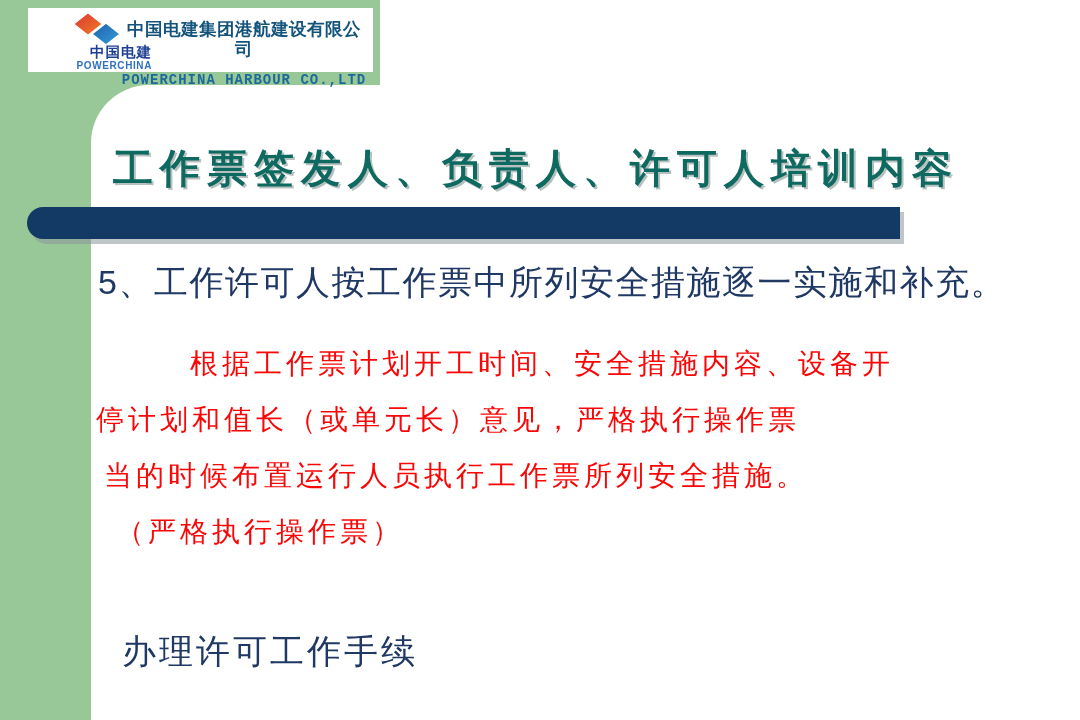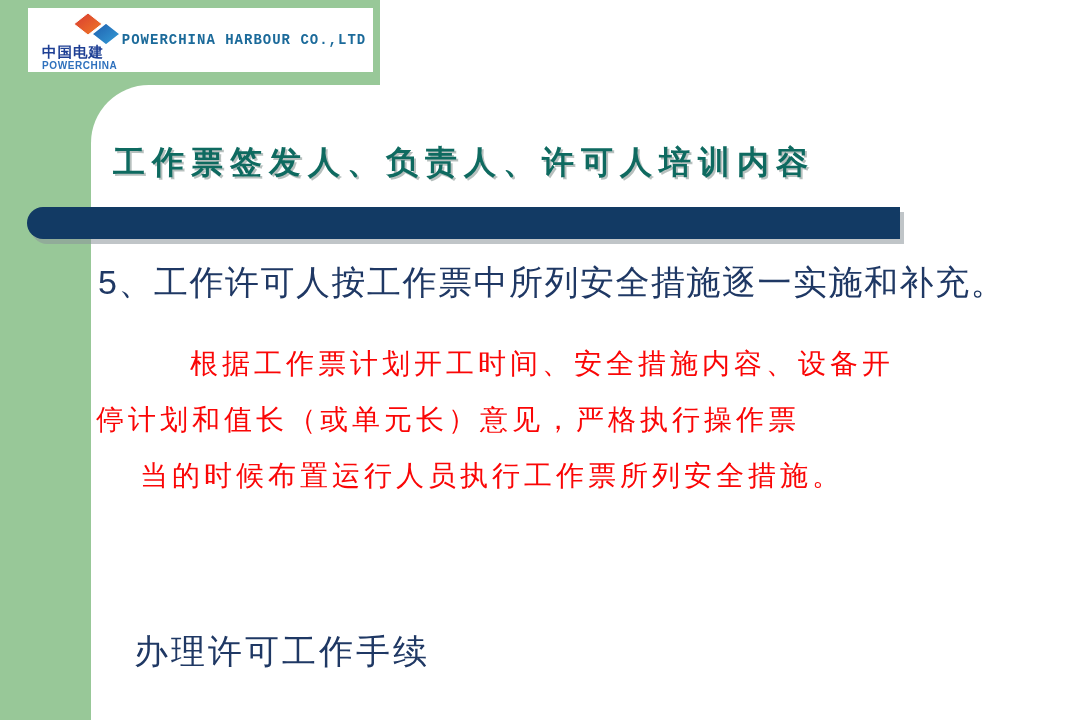--- a/index.html
+++ b/index.html
@@ -32,21 +32,21 @@
   .panel{
     position:absolute;left:91px;top:85px;right:0;bottom:0;
     background:#ffffff;border-top-left-radius:58px;
   }
 
   
   .logo-box{
     position:absolute;left:28px;top:8px;width:345px;height:64px;
     background:#ffffff;
   }
-  .logo-mark{position:absolute;left:14px;top:4px;width:110px;height:58px;text-align:left;}
+  .logo-mark{position:absolute;left:14px;top:4px;width:110px;height:58px;text-align:right;}
   .logo-mark svg{display:block;margin:0 auto;}
   .logo-zh{
     display:block;margin-top:-1px;
     font-size:14.5px;font-weight:bold;color:var(--mark-zh-blue);
     letter-spacing:1px;line-height:1.05;
   }
   .logo-en{
     display:block;
     font-size:10px;font-weight:bold;color:var(--mark-en-blue);
     letter-spacing:0.6px;line-height:1.2;
@@ -59,49 +59,49 @@
   .company-en{
     display:block;margin-top:13px;
     font-family:Liberation Mono, monospace;
     font-size:14px;font-weight:bold;color:var(--logo-en-blue);
     letter-spacing:1px;line-height:1.2;
   }
 
   
   .slide-title{
     position:absolute;left:113px;top:141px;
-    font-size:32px;font-weight:700;color:var(--title-teal);
+    font-size:40px;font-weight:700;color:var(--title-teal);
     letter-spacing:7px;white-space:nowrap;
     text-shadow:2px 2px 0 rgba(15,45,40,0.30);
   }
 
   
   .navy-bar{
     position:absolute;left:27px;top:207px;width:873px;height:32px;
     background:var(--navy-bar);
     border-radius:16px 0 0 16px;
     box-shadow:4px 5px 0 rgba(140,150,155,0.55);
   }
 
   
   .item{
     position:absolute;color:var(--navy-text);
     font-size:34px;font-weight:500;white-space:nowrap;
   }
   .item-8{left:98px;top:260px;letter-spacing:1.5px;}
   .item-9a{left:97px;top:572px;letter-spacing:2px;}
-  .item-9b{left:134px;top:629px;letter-spacing:3px;}
+  .item-9b{left:122px;top:629px;letter-spacing:3px;}
 
   .red-para{
     position:absolute;left:96px;top:336px;width:950px;
     color:var(--red);font-size:28px;font-weight:400;line-height:56px;
   }
   .red-line{display:block;white-space:nowrap;letter-spacing:4px;}
   .red-line.indent{padding-left:94px;}
-  .red-line.pad-s{padding-left:8px;margin-left:36px;}
+  .red-line.pad-s{padding-left:8px;}
   .red-line.pad-m{padding-left:20px;}
 </style>
 </head>
 <body>
 
 <div class="slide">
 
   <div class="green-top"></div>
   <div class="green-left"></div>
   <div class="corner-patch"></div>
@@ -122,31 +122,33 @@
             </linearGradient>
           </defs>
           <polygon points="17,1 31,12 17,23 3,12" fill="url(#gradRed)" stroke="#ffffff" stroke-width="1"></polygon>
           <polygon points="35,11 49,22 35,33 21,22" fill="url(#gradBlue)" stroke="#ffffff" stroke-width="1.5"></polygon>
         </svg>
       </span>
       <span class="logo-zh">中国电建</span>
       <span class="logo-en">POWERCHINA</span>
     </div>
     <div class="company">
+      <span class="company-zh">中国电建集团港航建设有限公司</span>
       <span class="company-en">POWERCHINA HARBOUR CO.,LTD</span>
     </div>
   </div>
 
   <div class="slide-title">工作票签发人、负责人、许可人培训内容</div>
 
   <div class="navy-bar"></div>
 
   <div class="item item-8">5、工作许可人按工作票中所列安全措施逐一实施和补充。</div>
 
   <div class="red-para">
     <span class="red-line indent">根据工作票计划开工时间、安全措施内容、设备开</span>
     <span class="red-line">停计划和值长（或单元长）意见，严格执行操作票</span>
     <span class="red-line pad-s">当的时候布置运行人员执行工作票所列安全措施。</span>
+    <span class="red-line pad-m">（严格执行操作票）</span>
   </div>
 
   <div class="item item-9b">办理许可工作手续</div>
 
 </div>
 
 </body></html>

